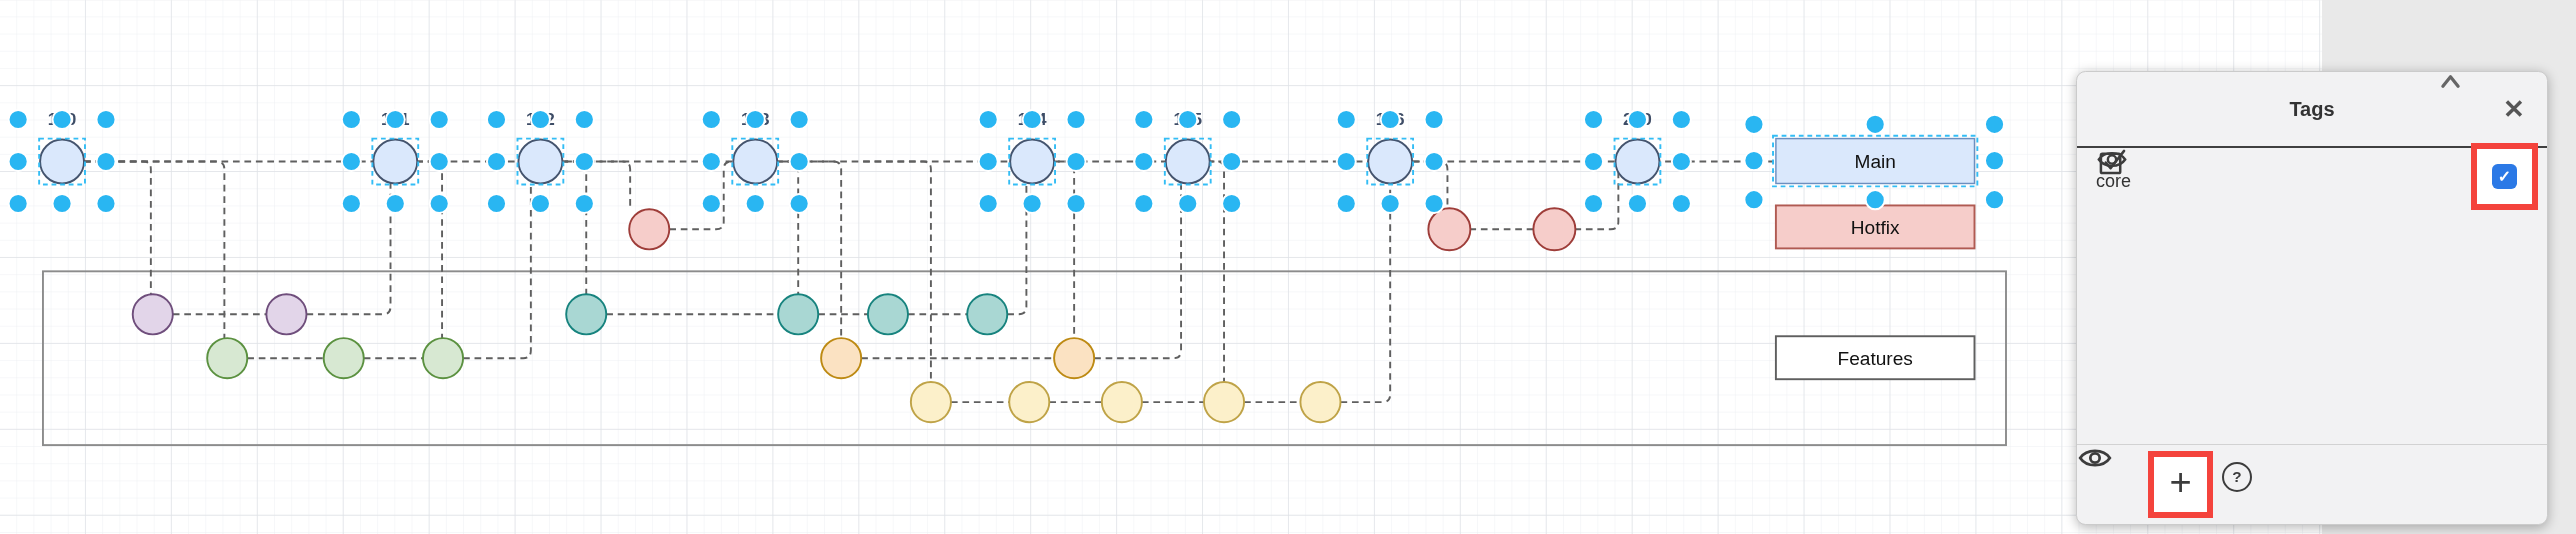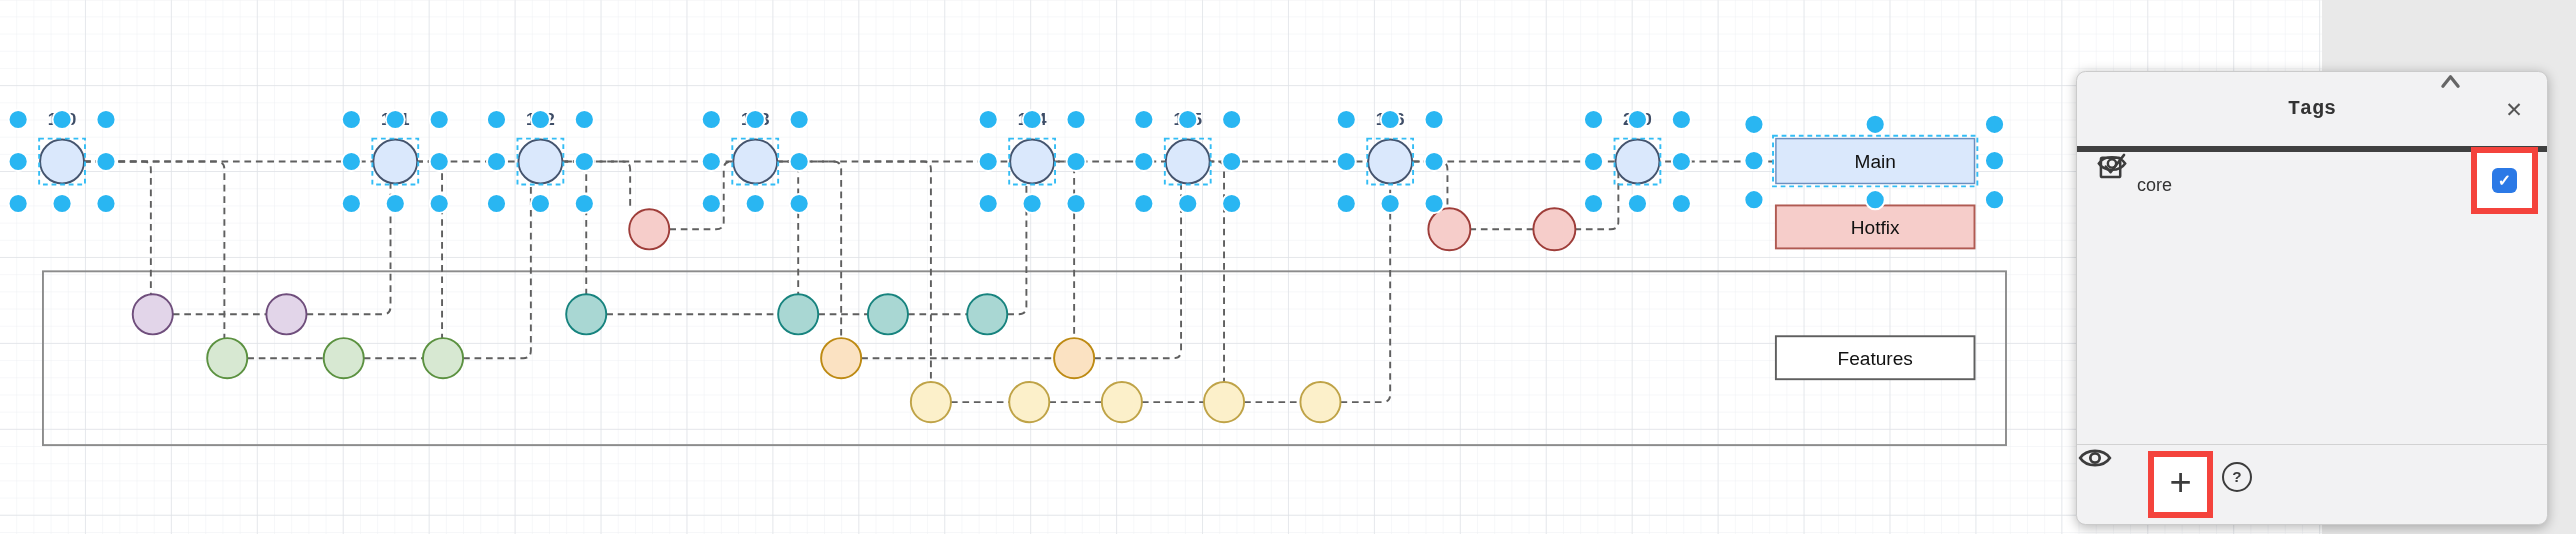--- a/index.html
+++ b/index.html
@@ -6,30 +6,30 @@
   body{font-family:"Liberation Sans",sans-serif;}
   .stage{position:relative;width:2576px;height:535px;overflow:hidden;background:#e9e9e9;}
   .stage svg{position:absolute;left:0;top:0;}
 
   
   .tags-panel{
     position:absolute;left:2076px;top:71px;width:472px;height:454px;
     background:#f2f2f3;border:1px solid #cbcbcb;border-radius:9.5px;
     box-shadow:0 2.9px 11.5px rgba(0,0,0,.28);box-sizing:border-box;
   }
-  .tags-header{position:relative;height:74px;border-bottom:6px solid #404040;font-family:Liberation Mono, monospace;}
+  .tags-header{position:relative;height:74px;border-bottom:2px solid #404040;}
   .tags-title{
     position:absolute;left:0;right:0;top:0;height:74px;line-height:74px;
     text-align:center;font-size:20px;font-weight:bold;color:#333;
   }
   .hdr-btn{position:absolute;top:0;height:74px;display:flex;align-items:center;justify-content:center;cursor:pointer;}
   .collapse-btn{left:359px;width:42px;}
   .close-btn{left:416px;width:42px;font-size:26px;color:#555;font-weight:bold;}
   .tags-body{position:relative;height:300px;}
-  .tag-row{position:relative;height:67px;display:flex;align-items:center;padding-left:41px;}
+  .tag-row{position:relative;height:67px;display:flex;align-items:center;}
   .row-eye{margin-left:19px;}
   .row-cb-icon{margin-left:21px;}
   .row-label{margin-left:19px;font-size:18px;color:#333;}
   .hl-box{
     position:absolute;box-sizing:border-box;border:6.7px solid #f4433c;background:#fff;
     display:flex;align-items:center;justify-content:center;
   }
   .hl-check{left:394px;top:-4.8px;width:67px;height:67px;}
   .blue-checkbox{
     width:25px;height:25px;border-radius:5.7px;background:#2b79e6;color:#fff;

